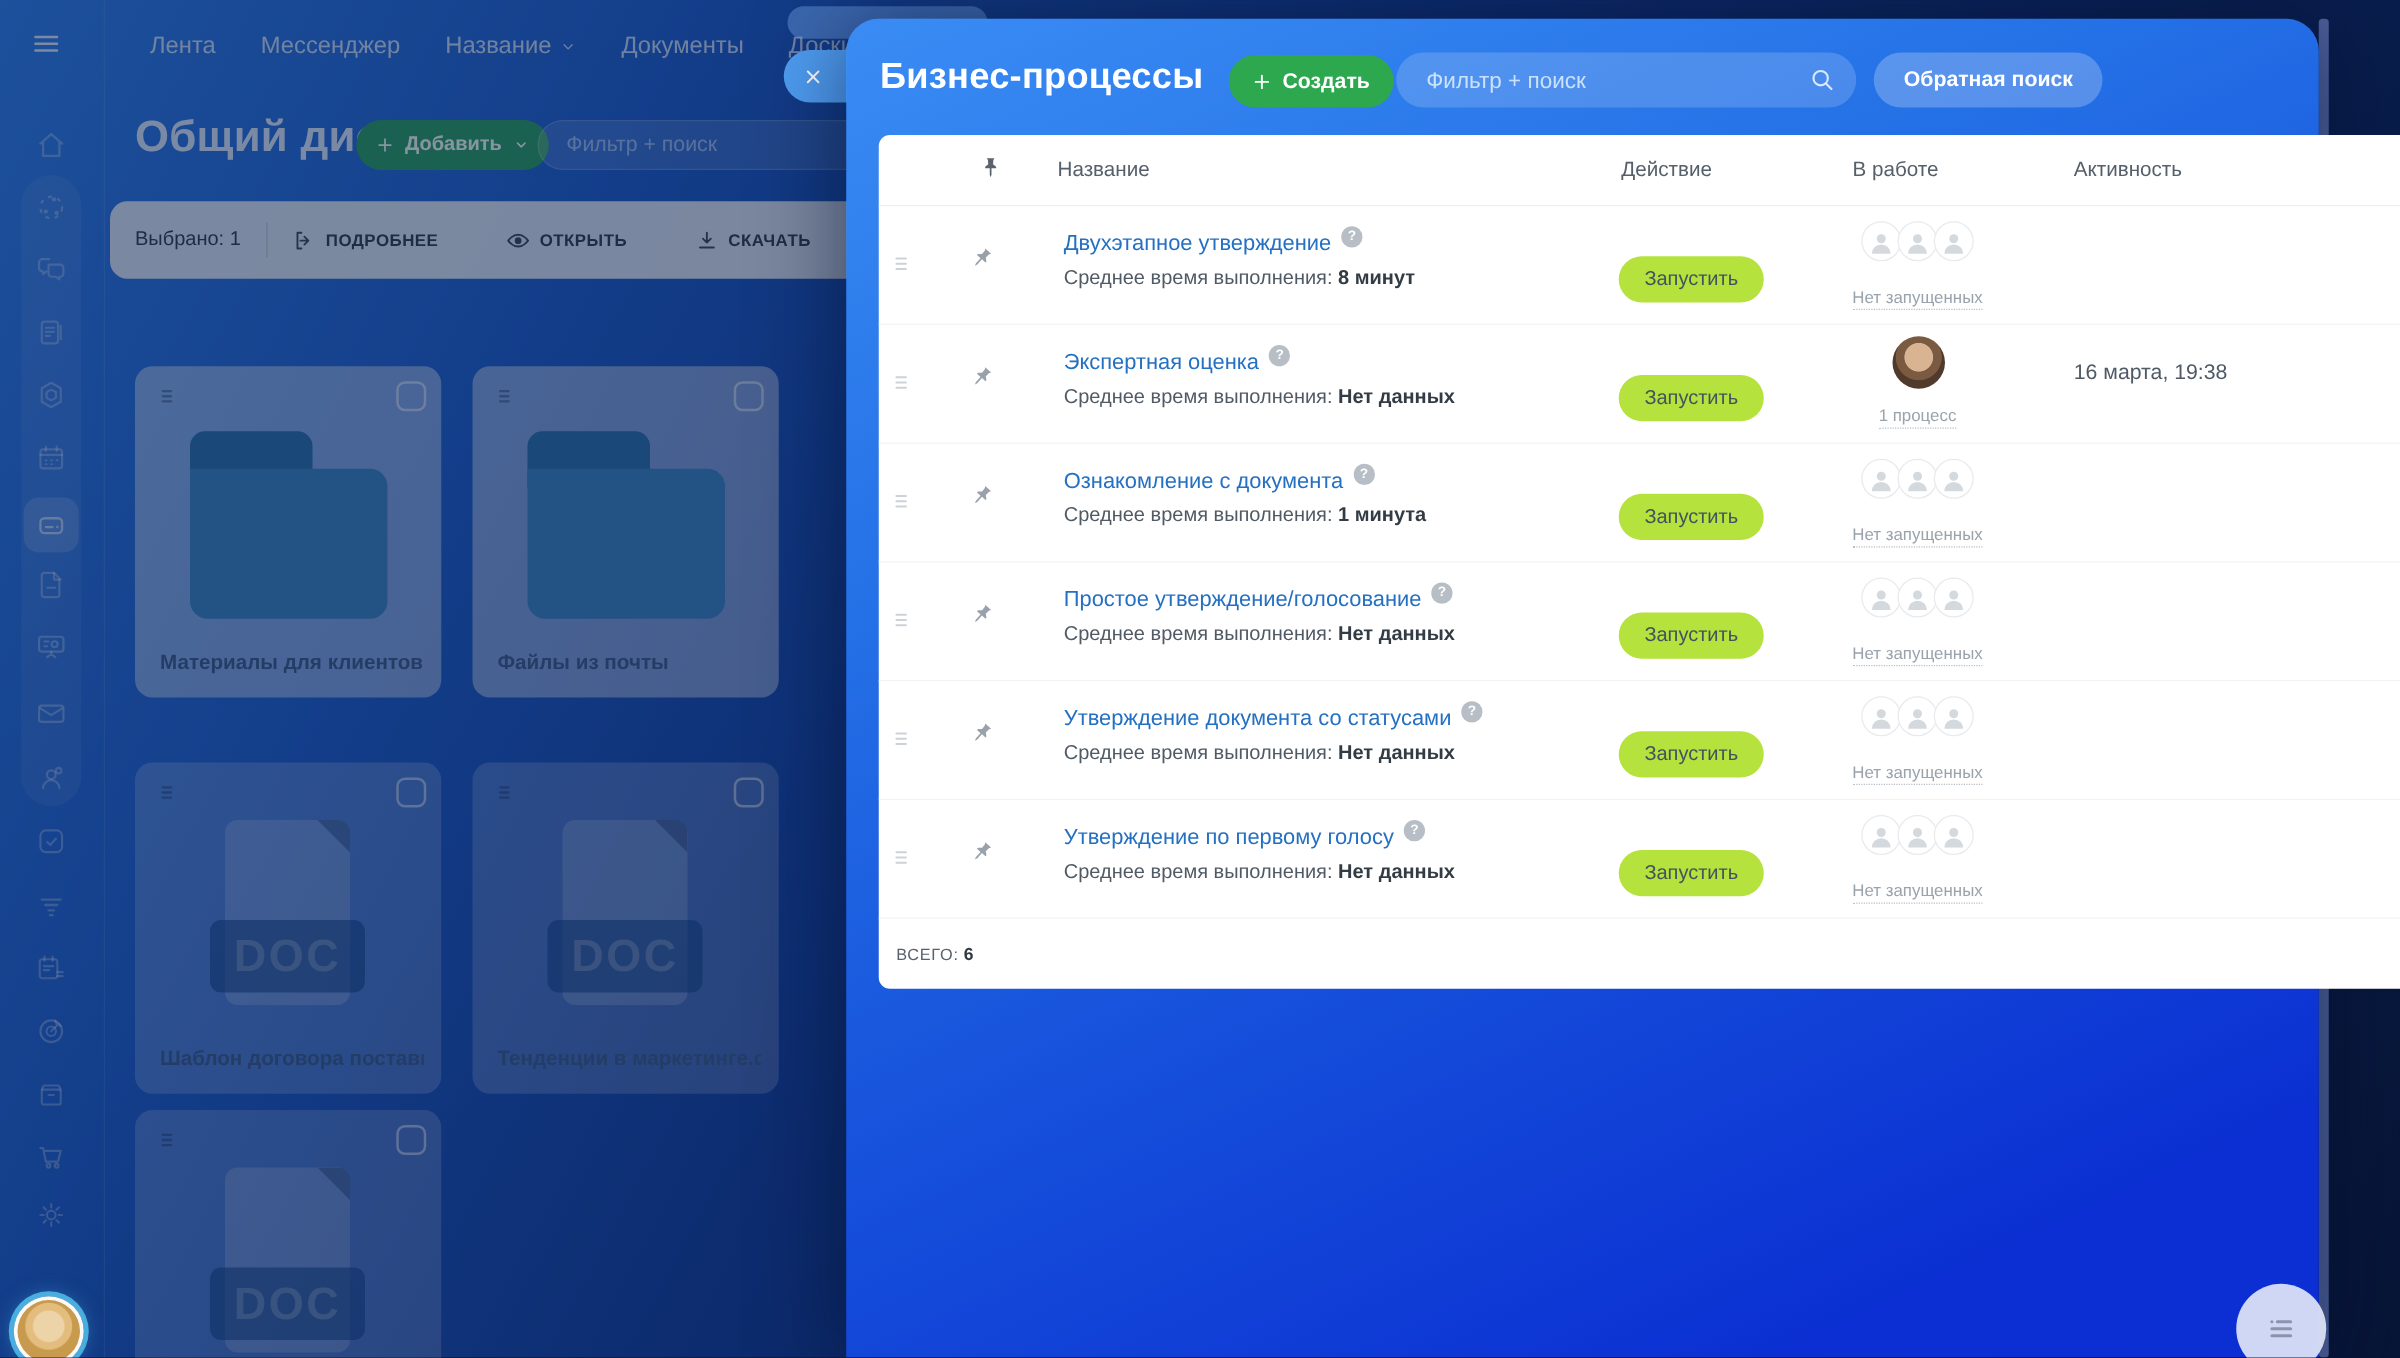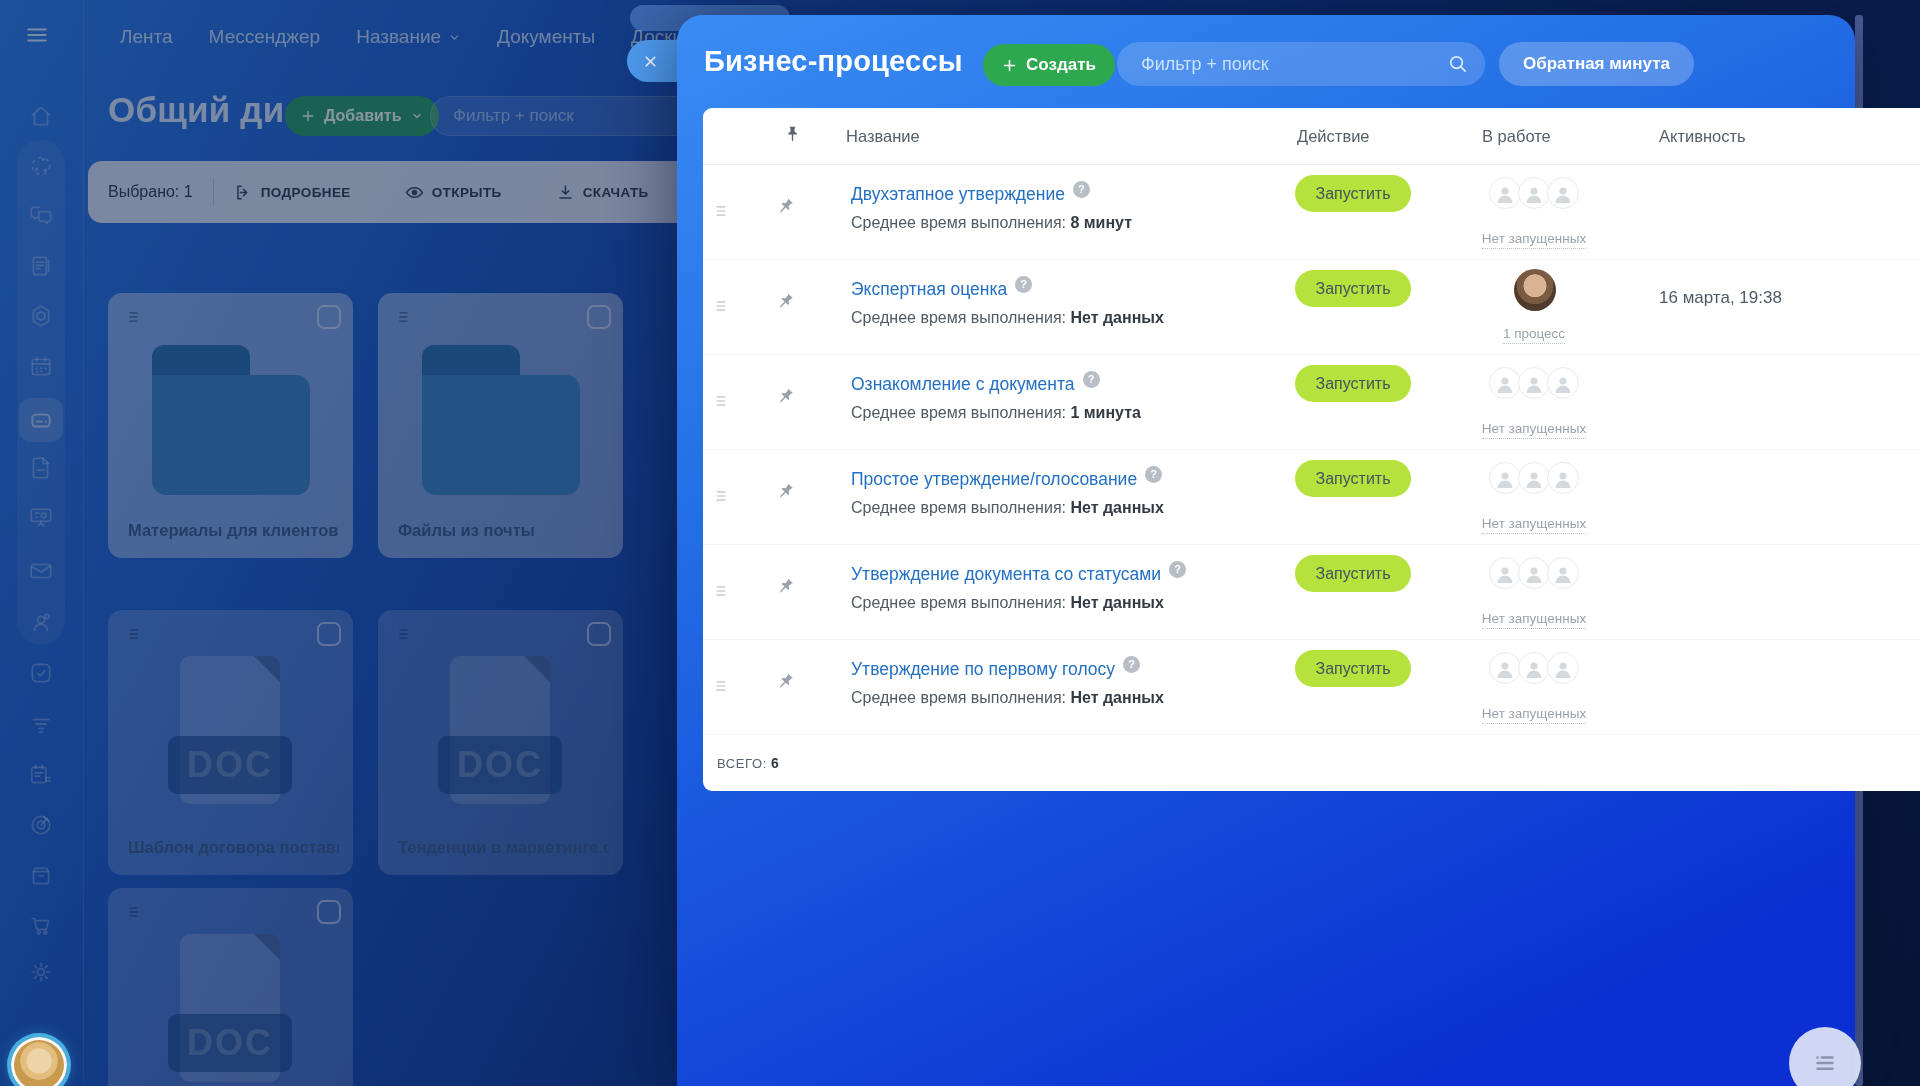--- a/index.html
+++ b/index.html
@@ -106,21 +106,21 @@
 
   .brow{position:relative;height:95px;box-sizing:border-box;border-bottom:1px solid #f1f4f7;}
   .drag{position:absolute;left:10px;top:36px;color:#cdd2d7;cursor:grab;}
   .rpin{position:absolute;left:71px;top:31px;color:#99a1aa;transform:rotate(42deg);cursor:pointer;}
   .rtitle{position:absolute;left:148px;top:19px;display:flex;align-items:center;gap:8px;}
   .tlink{font-size:17.5px;color:#2470c2;text-decoration:none;cursor:pointer;white-space:nowrap;}
   .help{display:inline-block;width:17px;height:17px;border-radius:50%;background:#b7bec6;color:#fff;
     font-size:11px;font-weight:700;text-align:center;line-height:17px;position:relative;top:-5px;cursor:pointer;}
   .rsub{position:absolute;left:148px;top:49px;font-size:16px;color:#505a64;}
   .rsub b{color:#333c45;}
-  .run{position:absolute;left:592px;top:10px;width:116px;height:37px;border:none;border-radius:19px;
+  .run{position:absolute;left:592px;top:40px;width:116px;height:37px;border:none;border-radius:19px;
     background:#b5e23c;color:#44525f;font-size:16px;font-weight:500;font-family:inherit;cursor:pointer;}
   .avgroup{position:absolute;left:786px;top:12px;width:92px;height:36px;}
   .ghost{position:absolute;top:0;width:32px;height:32px;border-radius:50%;background:#fff;border:1.5px solid #e8eaed;box-sizing:border-box;overflow:hidden;}
   .ghost svg{margin:4px 0 0 3px;}
   .g1{left:0;}.g2{left:29px;}.g3{left:58px;}
   .photo-av{position:absolute;left:25px;top:-3px;width:42px;height:42px;border-radius:50%;cursor:pointer;
     background:radial-gradient(circle at 50% 40%,#d8b492 0 34%,#7a5a40 36% 55%,#503a2c 57% 100%);}
   .inwork{position:absolute;left:741px;top:64px;width:180px;text-align:center;}
   .inwork-label{font-size:13.5px;color:#9aa3ac;border-bottom:1px dotted #b9c1c9;padding-bottom:2px;cursor:pointer;}
   .ractivity{position:absolute;left:956px;top:28px;font-size:17px;color:#4e5a66;white-space:nowrap;}
@@ -454,21 +454,21 @@
   </button>
   <div class="psearch">
     <input placeholder="Фильтр + поиск" style="">
     <span class="icn mag">
         <svg width="23" height="23" viewBox="0 0 24 24" fill="none" stroke="currentColor" stroke-width="1.8" stroke-linecap="round">
           <circle cx="11" cy="11" r="6"></circle>
           <path d="M15.6 15.6L20 20"></path>
         </svg>
       </span>
   </div>
-  <button class="feedback-btn">Обратная минута</button>
+  <button class="feedback-btn">Обратная поиск</button>
 
   <div class="card">
     <div class="thead">
       <span class="icn th-pin">
           <svg width="21" height="21" viewBox="0 0 24 24" fill="currentColor">
             <path d="M8.5 3h7l-1 1.5-.3 4 2.8 2.3V12h-4.2v6l-.8 2.3-.8-2.3v-6H7v-1.2l2.8-2.3-.3-4z"></path>
           </svg>
         </span>
       <span class="th th-name">Название</span>
       <span class="th th-action">Действие</span>

